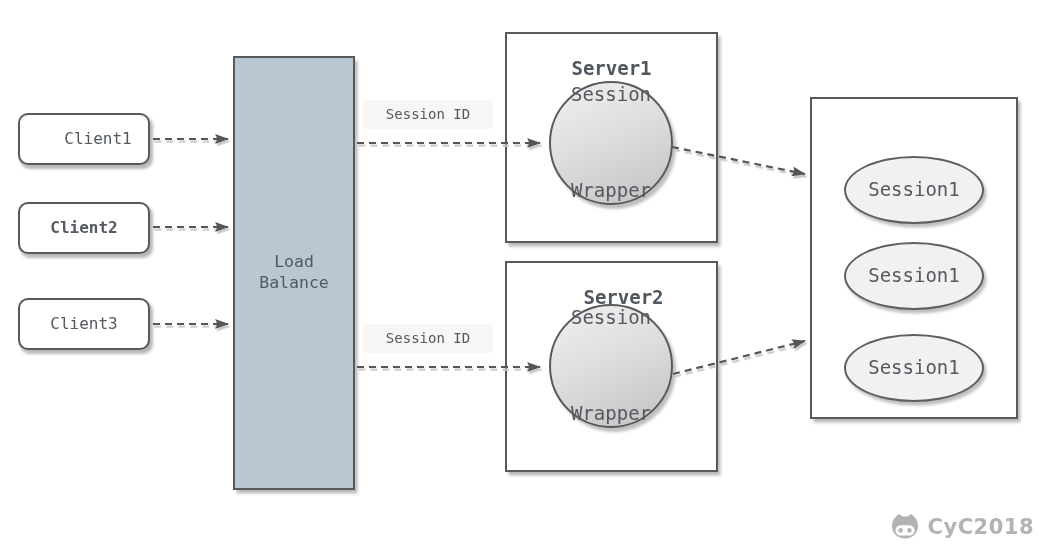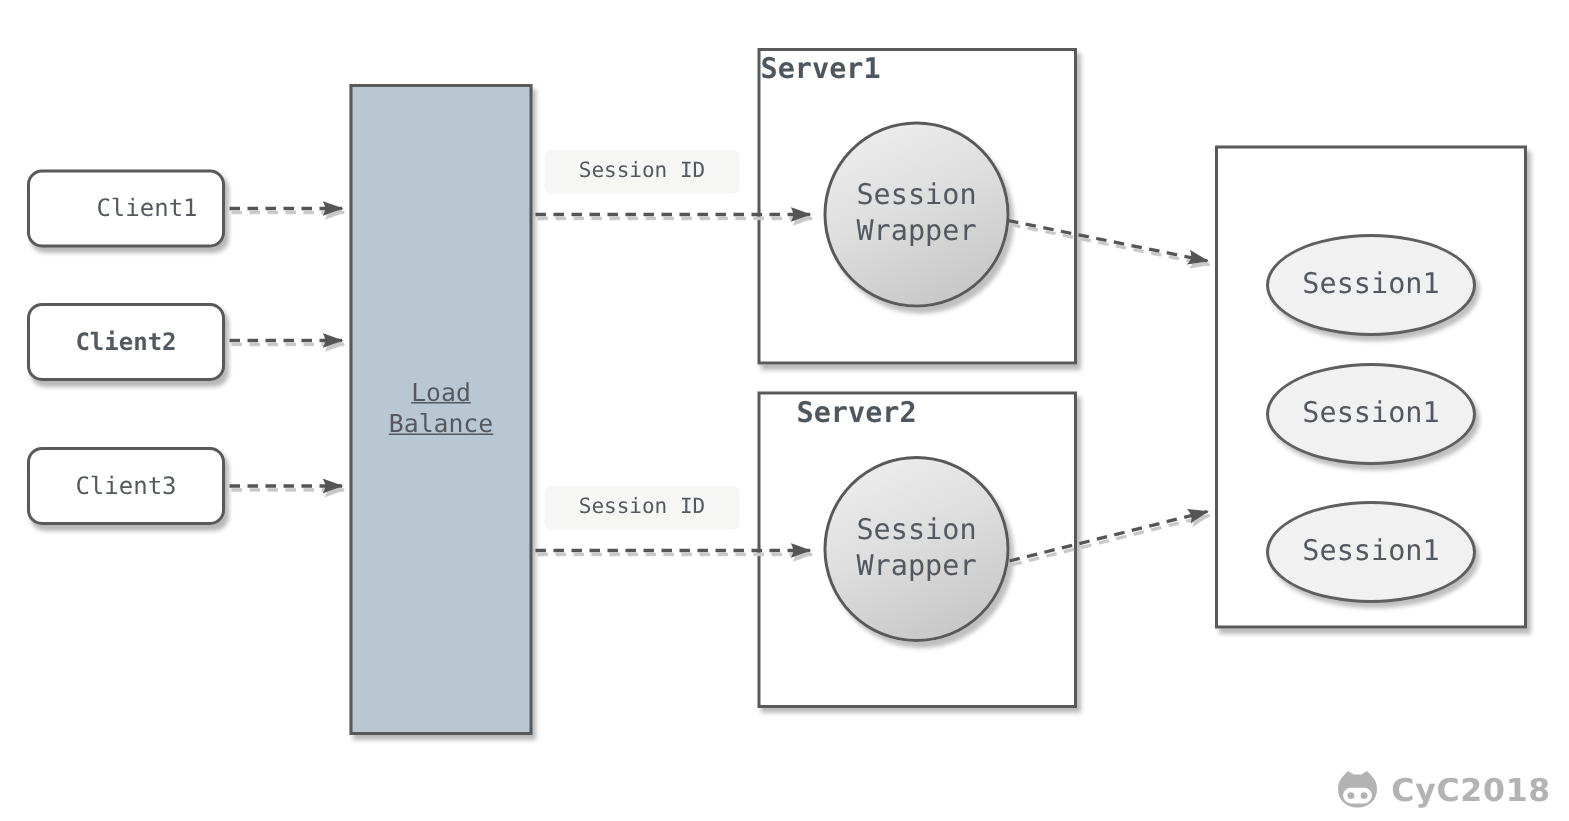--- a/index.html
+++ b/index.html
@@ -48,54 +48,54 @@
     left: 233px;
     top: 56px;
     width: 122px;
     height: 434px;
     background: #b9c7d3;
     display: flex;
     flex-direction: column;
     align-items: center;
     justify-content: center;
     text-align: center;
-    text-decoration: underline;
   }
   .lb-box .label-text { font-size: 16.5px; }
 
   
   .server-box {
     left: 505px;
     width: 213px;
     height: 211px;
     background: #ffffff;
   }
   .server-1 { top: 32px; }
   .server-2 { top: 261px; padding-left: 24px; }
   .server-title {
-    margin-top: 1px;
+    margin-top: 23px;
+    text-align: center;
     font-size: 19px;
     font-weight: bold;
     color: #4e565e;
   }
 
   
   .wrapper-circle {
     position: absolute;
     left: 42px;
     width: 124px;
     height: 124px;
     border: 2.5px solid #595959;
     border-radius: 50%;
     background: linear-gradient(155deg, #f0f0f0 0%, #dedede 45%, #c2c2c2 100%);
     box-shadow: 3px 4px 3px rgba(0,0,0,0.25);
     display: flex;
     flex-direction: column;
     align-items: center;
-    justify-content: center;
+    justify-content: space-between;
     text-align: center;
   }
   .circle-1 { top: 47px; }
   .circle-2 { top: 41px; }
   .wrapper-circle .label-text { font-size: 19px; }
 
   
   .session-server-box {
     left: 810px;
     top: 97px;

